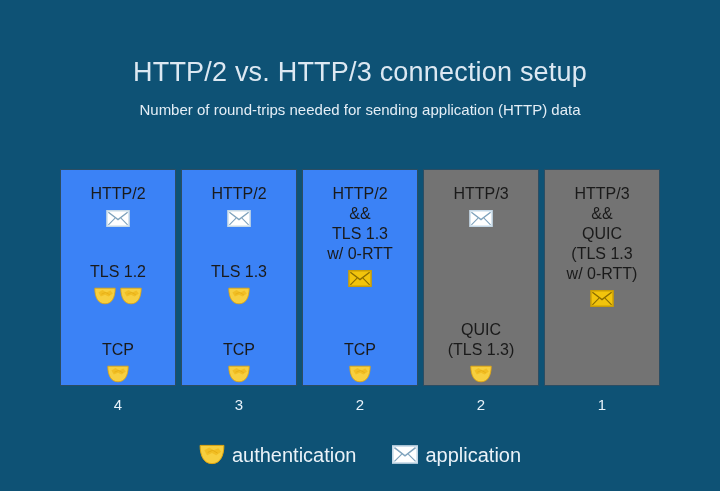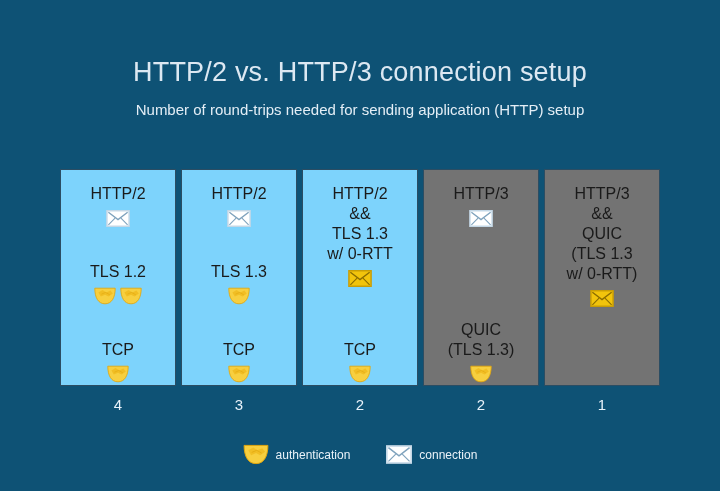--- a/index.html
+++ b/index.html
@@ -54,21 +54,21 @@
   .card {
     width: 100%;
     height: 217px;
     box-sizing: border-box;
     border: 1px solid #2b4d63;
     display: flex;
     flex-direction: column;
     align-items: center;
     padding-top: 14px;
   }
-  .card.gray { background: #7dd3fc; }
+  .card.gray { background: #3b82f6; }
   .card.lav  { background: #737373; }
 
   .block {
     display: flex;
     flex-direction: column;
     align-items: center;
     width: 100%;
   }
   .block-label {
     color: #1a1a1a;
@@ -110,32 +110,32 @@
     align-items: center;
     gap: 36px;
   }
   .legend-item {
     display: flex;
     align-items: center;
     gap: 7px;
   }
   .legend-text {
     color: #eaf2f8;
-    font-size: 12px;
+    font-size: 20px;
     line-height: 16px;
   }
   .legend .ico-hand { width: 26px; height: 21px; }
   .legend .ico-env  { width: 26px; height: 19px; }
 </style>
 </head>
 <body>
 
 <div class="header">
   <h1 class="title">HTTP/2 vs. HTTP/3 connection setup</h1>
-  <p class="subtitle">Number of round-trips needed for sending application (HTTP) setup</p>
+  <p class="subtitle">Number of round-trips needed for sending application (HTTP) data</p>
 </div>
 
 <div class="columns" id="columns">
     <div class="col-wrap">
       <div class="card gray">
         <div class="block">
           <div class="block-label">HTTP/2</div>
           <div class="icons">
             <svg viewBox="0 0 32 23" class="ico ico-env">
               <rect x="1" y="1" width="30" height="21" fill="#ffffff" stroke="#c3d7e6" stroke-width="2"></rect>
@@ -296,15 +296,15 @@
         <path d="M12 12 L19 9 L26 13" fill="none" stroke="#d99f08" stroke-width="1.1" opacity="0.7"></path>
       </svg>
       <span class="legend-text">authentication</span>
     </div>
     <div class="legend-item">
       <svg viewBox="0 0 32 23" class="ico ico-env">
         <rect x="1" y="1" width="30" height="21" fill="#ffffff" stroke="#c3d7e6" stroke-width="2"></rect>
         <path d="M3 3 L16 13 L29 3" fill="none" stroke="#7fa3bd" stroke-width="1.8"></path>
         <path d="M3 20 L12 11 M29 20 L20 11" fill="none" stroke="#7fa3bd" stroke-width="1.5"></path>
       </svg>
-      <span class="legend-text">connection</span>
+      <span class="legend-text">application</span>
     </div>
   </div>
 
 </body></html>

